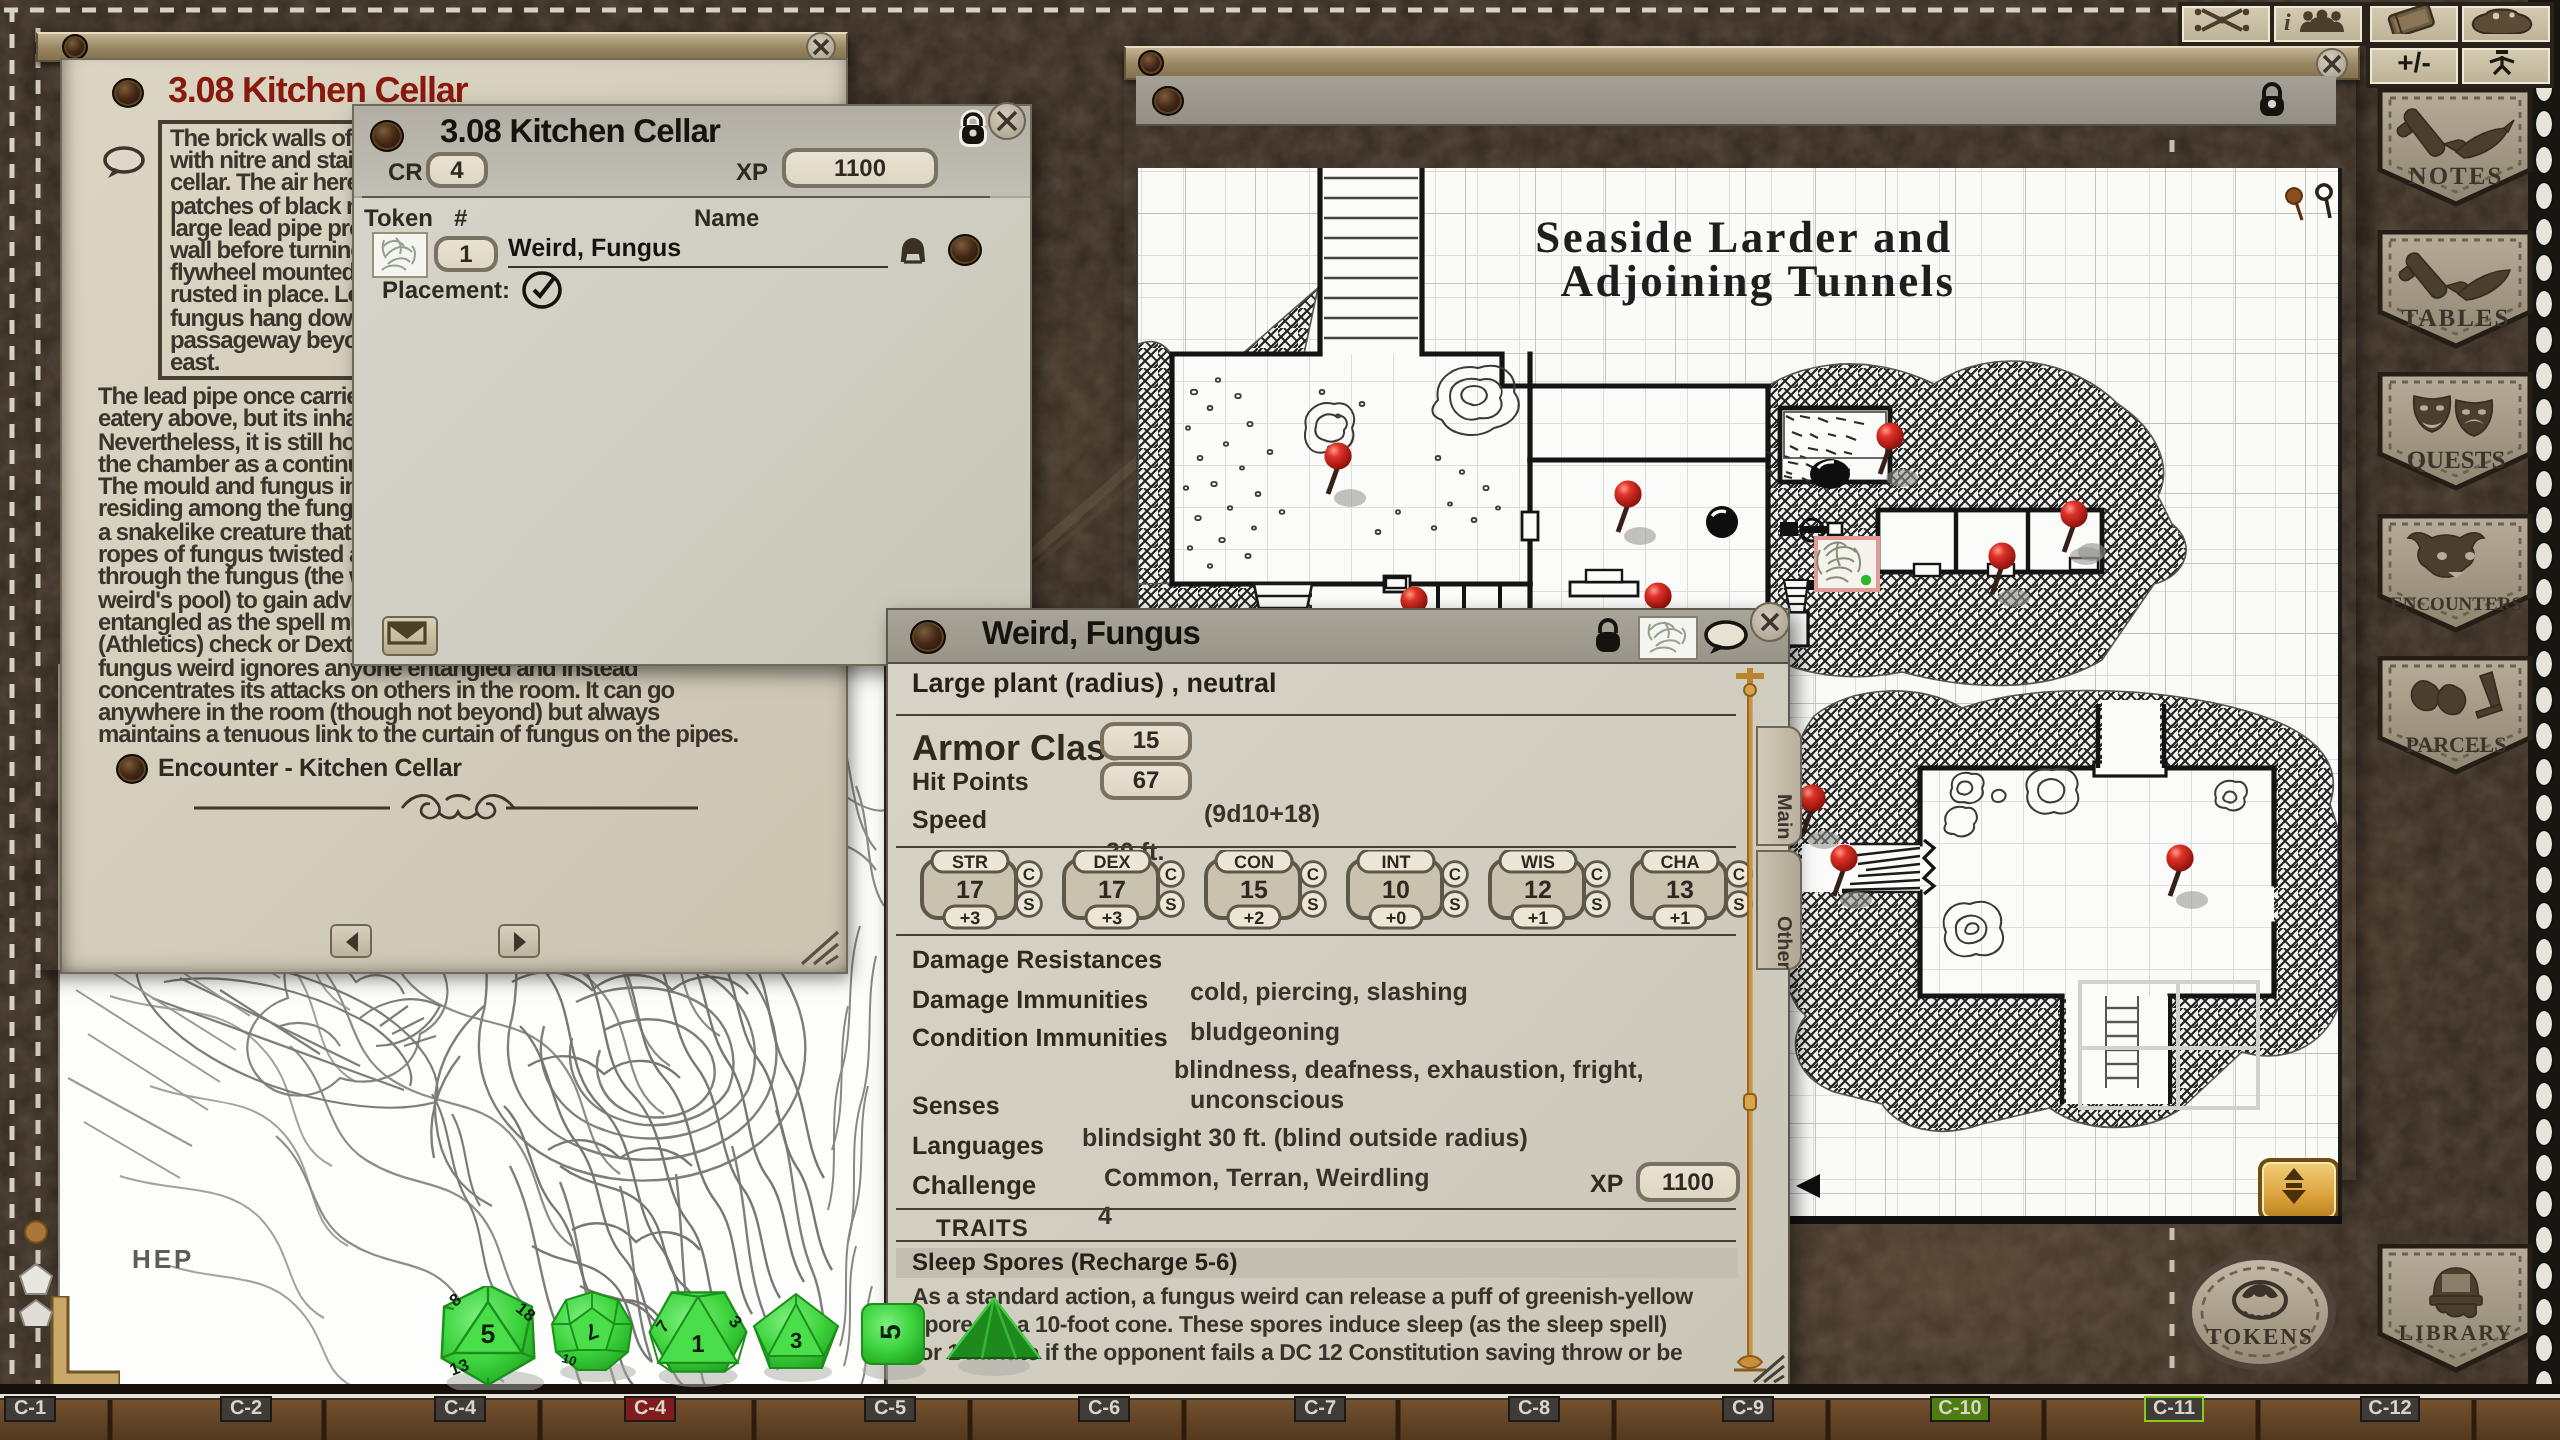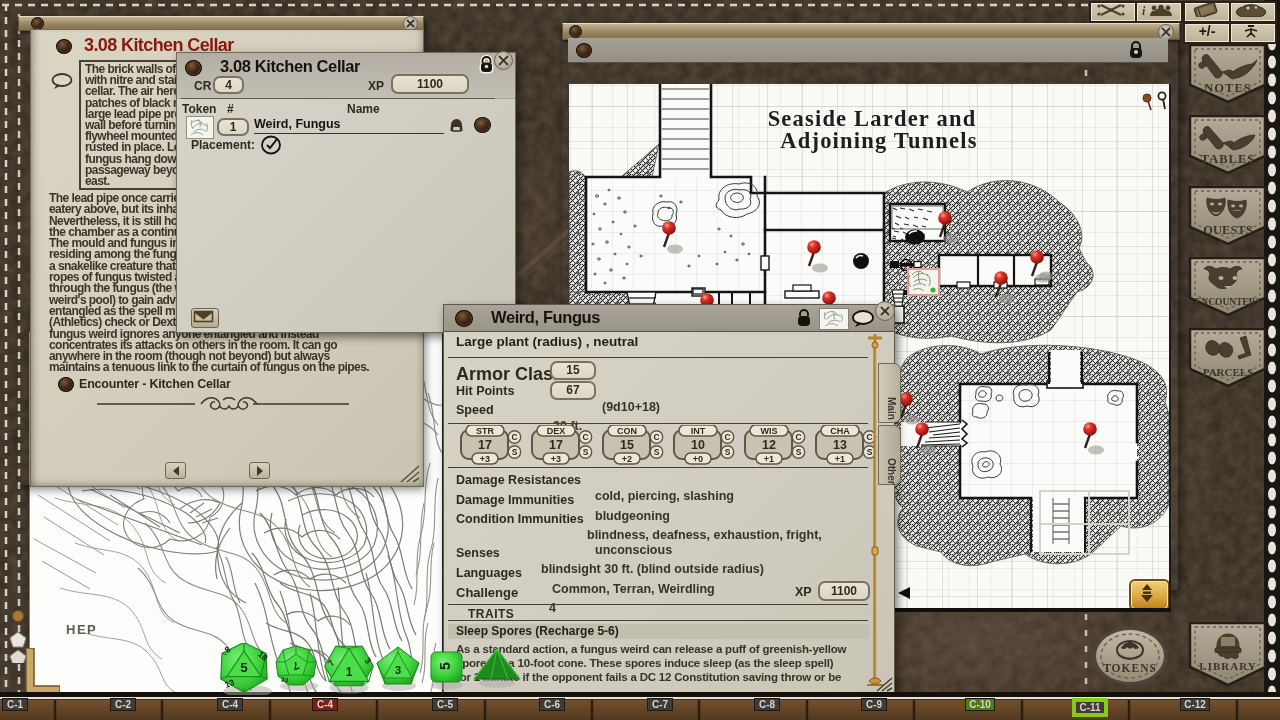--- a/index.html
+++ b/index.html
@@ -1041,21 +1041,21 @@
   <div class="abs" style="left:2px;width:24px;background:#3f3c38;border:1px solid #1c1a18;text-align:center;">C-1</div>
   <div class="abs" style="left:110px;width:24px;background:#3f3c38;border:1px solid #1c1a18;text-align:center;">C-2</div>
   <div class="abs" style="left:217px;width:24px;background:#3f3c38;border:1px solid #1c1a18;text-align:center;">C-4</div>
   <div class="abs" style="left:312px;width:24px;background:#7f1d1d;border:1px solid #1c1a18;text-align:center;">C-4</div>
   <div class="abs" style="left:432px;width:24px;background:#3f3c38;border:1px solid #1c1a18;text-align:center;">C-5</div>
   <div class="abs" style="left:539px;width:24px;background:#3f3c38;border:1px solid #1c1a18;text-align:center;">C-6</div>
   <div class="abs" style="left:647px;width:24px;background:#3f3c38;border:1px solid #1c1a18;text-align:center;">C-7</div>
   <div class="abs" style="left:754px;width:24px;background:#3f3c38;border:1px solid #1c1a18;text-align:center;">C-8</div>
   <div class="abs" style="left:861px;width:24px;background:#3f3c38;border:1px solid #1c1a18;text-align:center;">C-9</div>
   <div class="abs" style="left:965px;width:28px;background:#4d7c0f;border:1px solid #1c1a18;text-align:center;">C-10</div>
-  <div class="abs" style="left:1072px;width:28px;background:#3f3c38;border:4px solid #84cc16;text-align:center;">C-11</div>
+  <div class="abs" style="left:1072px;width:28px;background:#3f3c38;border:1px solid #84cc16;text-align:center;">C-11</div>
   <div class="abs" style="left:1180px;width:28px;background:#3f3c38;border:1px solid #1c1a18;text-align:center;">C-12</div>
 </div>
 
 <svg class="abs" style="left:215px;top:643px;z-index:30" width="312" height="52">
   <defs>
     <radialGradient id="dgr" cx="40%" cy="35%" r="75%">
         <stop offset="0" stop-color="#7df07d"></stop>
         <stop offset="55%" stop-color="#3ed43e"></stop>
         <stop offset="100%" stop-color="#1fa41f"></stop>
       </radialGradient>

